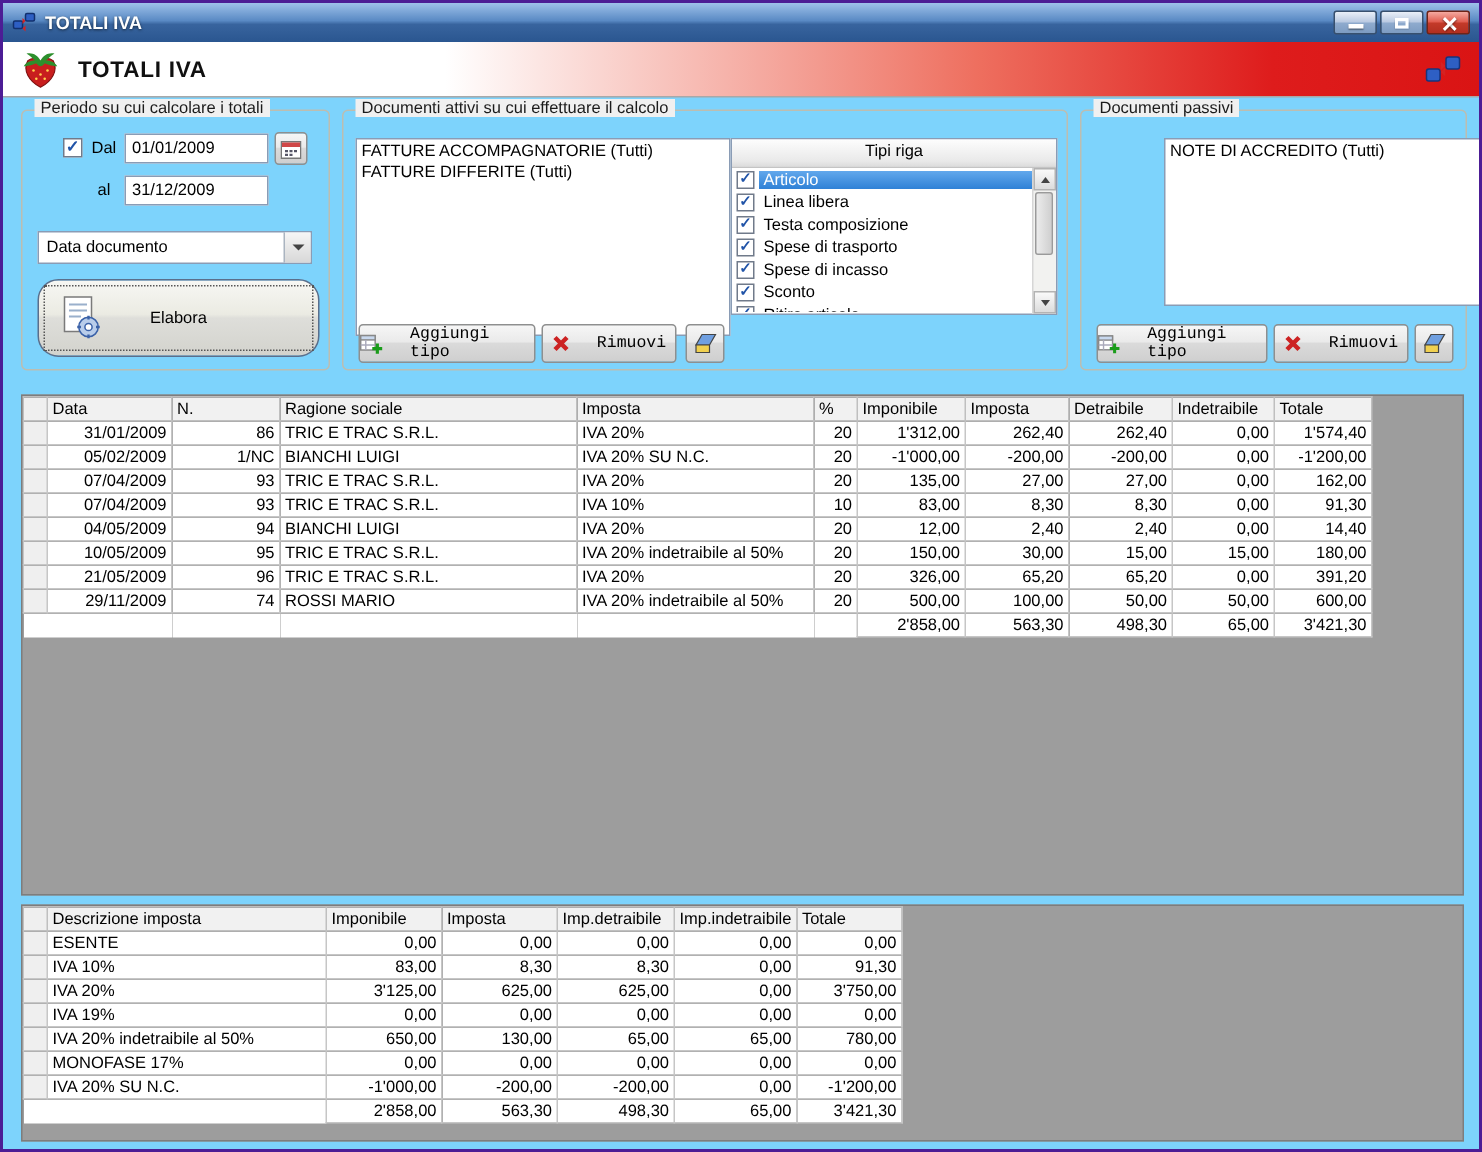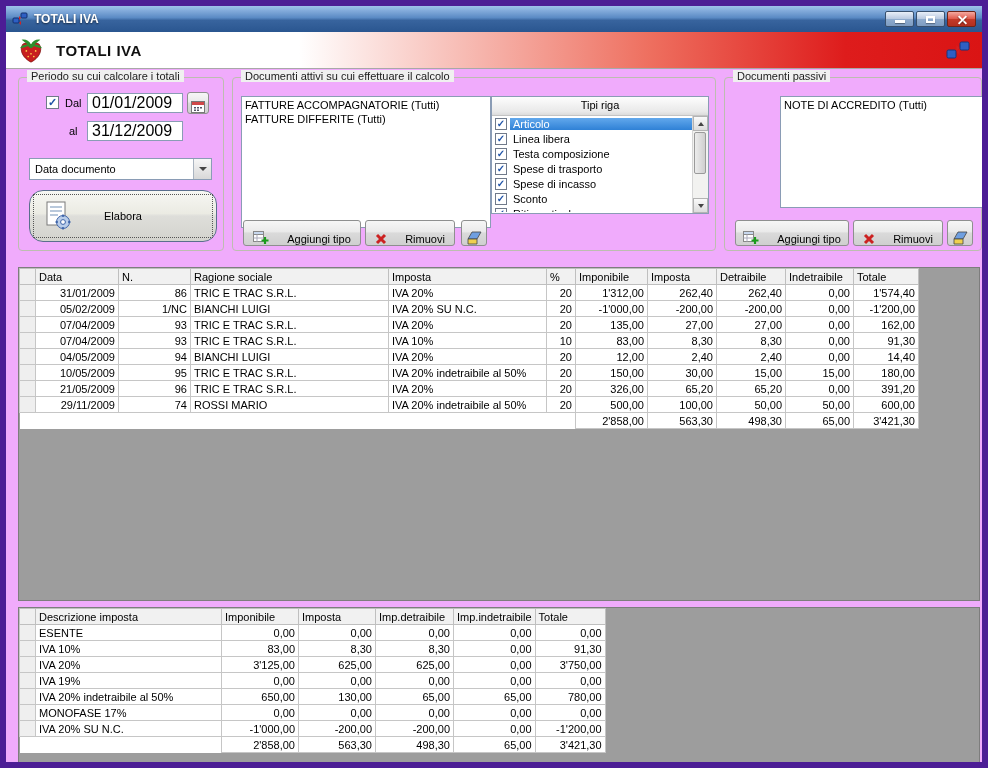--- a/index.html
+++ b/index.html
@@ -1,17 +1,17 @@
 <!DOCTYPE html>
 <html><head>
 <meta charset="utf-8">
 <style>
   html,body { margin:0; padding:0; }
   body { width:988px; height:768px; font-family:"Liberation Sans",sans-serif; font-size:11px; color:#000; background:#f0f0f0; }
-  .window { position:relative; width:988px; height:768px; background:#f0abfc; border:6px solid #4c1d95; box-sizing:border-box; overflow:hidden; }
+  .window { position:relative; width:988px; height:768px; background:#7dd3fc; border:2px solid #4c1d95; box-sizing:border-box; overflow:hidden; }
 
   
   .titlebar { position:absolute; top:0; left:0; right:0; height:26px;
     background:linear-gradient(#9ec1ea, #5a8ac4 45%, #38649e 55%, #2a5690);
     display:flex; align-items:center; padding:0 6px; box-sizing:border-box; }
   .titlebar-text { color:#fff; font-size:12px; font-weight:bold; text-shadow:0 1px 2px rgba(0,0,0,.6); margin-left:6px; }
   .win-buttons { margin-left:auto; display:flex; gap:2px; align-items:flex-start; }
   .winbtn { position:relative; width:29px; height:16px; border:1px solid #38506e; border-radius:2px;
     background:linear-gradient(#e9eff8,#b9c9e1 48%,#8fabce 52%,#7d9cc2); box-sizing:border-box; }
   .winbtn.close { background:linear-gradient(#f4a9a0,#e05b4d 48%,#c33a29 52%,#b22f20); border-color:#6e2418; }
@@ -32,31 +32,31 @@
   .content { position:absolute; top:63px; left:0; width:988px; height:705px; }
 
   .groupbox { position:absolute; border:1px solid #bdbdb0; border-radius:4px; box-sizing:border-box; }
   .gb-label { position:absolute; top:-8px; left:8px; background:#f0f0f0; padding:0 4px; color:#1b1b1b; white-space:nowrap; }
 
   .checkbox { display:inline-flex; width:13px; height:13px; background:#fff; border:1px solid #707a8a;
     align-items:center; justify-content:center; color:#2154a8; font-weight:bold; font-size:11px; line-height:11px; box-sizing:border-box; }
   .checkbox.small { width:12px; height:12px; font-size:10px; flex:0 0 12px; }
 
   .textfield { position:absolute; background:#fff; border:1px solid #8a9cb5; height:20px; padding:0 4px;
-    font-family:"Liberation Sans",sans-serif; font-size:16px; box-sizing:border-box; }
+    font-family:"Liberation Sans",sans-serif; font-size:11px; box-sizing:border-box; }
 
   .combo { position:absolute; background:#fff; border:1px solid #8a9cb5; height:22px; display:flex; align-items:center; box-sizing:border-box; }
   .combo-text { flex:1; padding:0 5px; white-space:nowrap; overflow:hidden; }
   .combo-arrow { width:17px; height:100%; border-left:1px solid #aab4c0; background:linear-gradient(#f6f6f6,#d8d8d8); display:flex; align-items:center; justify-content:center; }
   .tri-down { width:0; height:0; border-left:4px solid transparent; border-right:4px solid transparent; border-top:4px solid #444; }
   .tri-up { width:0; height:0; border-left:4px solid transparent; border-right:4px solid transparent; border-bottom:4px solid #444; }
 
-  .btn { position:absolute; display:flex; align-items:flex-end; justify-content:center; gap:18px;
+  .btn { position:absolute; display:flex; align-items:center; justify-content:center; gap:18px;
     background:linear-gradient(#f6f6f6,#eaeaea 45%,#dadada 50%,#cfcfcf); border:1px solid #8e8f8f; border-radius:3px;
-    font-size:11px; box-sizing:border-box; cursor:default; }
+    font-size:11px; box-sizing:border-box; cursor:default;font-family:Liberation Mono, monospace; }
   .btn-sq { justify-content:center; }
 
   .elabora { position:absolute; background:linear-gradient(#f7f7f3,#ebebe3 45%,#dededa 50%,#d3d3cd);
     border:1px solid #5a6f8c; border-radius:14px; box-sizing:border-box; }
   .elabora::after { content:""; position:absolute; inset:3px; border:1px dotted #555; pointer-events:none; }
   .elabora .eicon { position:absolute; left:14px; top:10px; }
   .elabora .elabel { position:absolute; left:0; right:0; top:0; bottom:0; display:flex; align-items:center; justify-content:center; }
 
   .listbox { position:absolute; background:#fff; border:1px solid #8a9cb5; overflow:hidden; box-sizing:border-box; padding-top:1px; }
   .lb-item { height:14px; line-height:14px; padding:0 3px; white-space:nowrap; }

